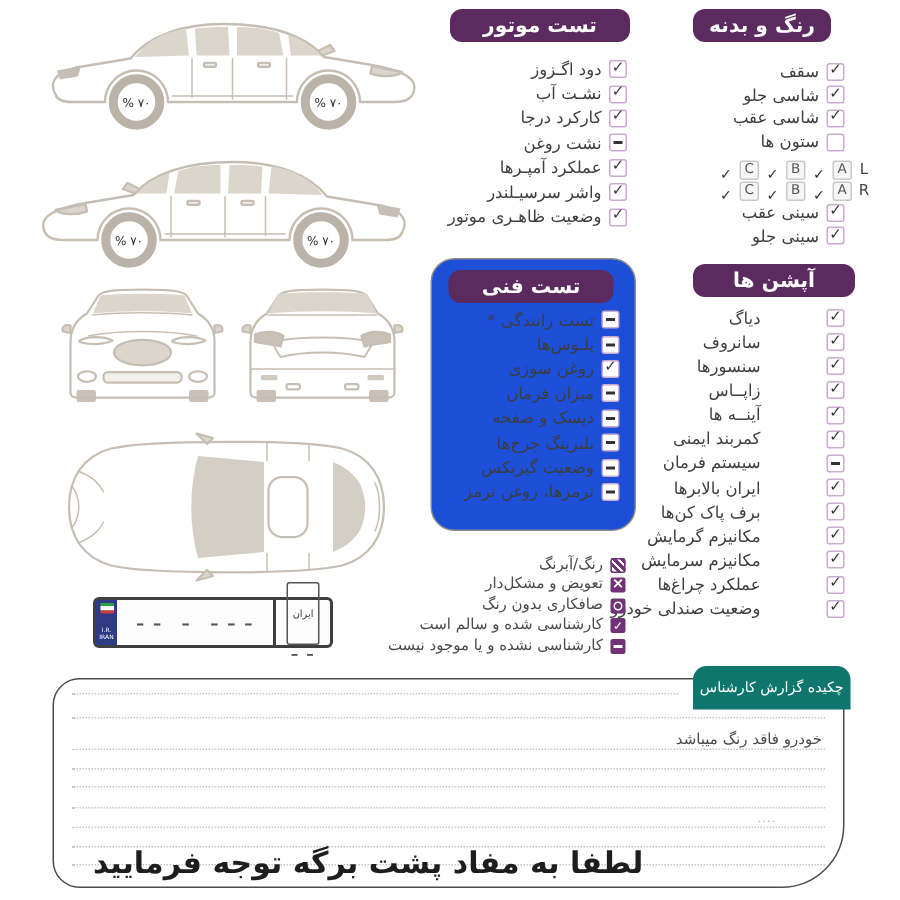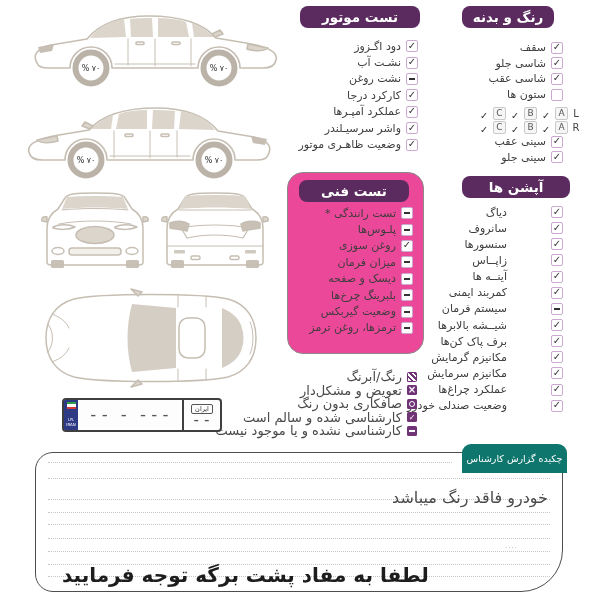--- a/index.html
+++ b/index.html
@@ -29,26 +29,26 @@
   
   .pillars{position:absolute;direction:ltr;}
   .prow{display:flex;align-items:center;gap:4px;height:14px;justify-content:flex-end;}
   .pmark{width:10px;text-align:center;}
   .pmark.st-checked::after{content:"✓";font-size:9.5px;font-weight:bold;color:#333;}
   .pbox{width:11px;height:11px;border:1px solid #c9c9c9;background:#f7f6f6;border-radius:2px;
         font-size:9px;color:#555;display:flex;align-items:center;justify-content:center;}
   .pside{font-size:10px;color:#444;width:8px;text-align:center;}
 
   
-  .techbox{position:absolute;border:1.5px solid #8b8b8b;border-radius:16px;background:#ec4899;}
+  .techbox{position:absolute;border:1.5px solid #8b8b8b;border-radius:16px;background:#1d4ed8;}
   .hdr-in{position:absolute;left:11px;top:7px;width:110px;}
 
   
   .legend .lrow{display:flex;align-items:center;gap:5px;height:13.5px;justify-content:flex-start;}
-  .llbl{font-size:13px;color:#4a4a4a;white-space:nowrap;line-height:1;}
+  .llbl{font-size:10px;color:#4a4a4a;white-space:nowrap;line-height:1;}
   .lg{width:10px;height:10px;border-radius:1.5px;background:#6f3376;position:relative;
       display:flex;align-items:center;justify-content:center;flex:0 0 auto;}
   .lg.hatch-icon{background:repeating-linear-gradient(45deg,#6f3376 0 2px,#ffffff 2px 3.6px);
       outline:1px solid #6f3376;outline-offset:-1px;}
   .lg.x-icon::after{content:"×";color:#fff;font-size:10px;font-weight:bold;margin-top:-1px;}
   .lg.circle-icon::after{content:"";width:4.5px;height:4.5px;border:1.3px solid #fff;border-radius:50%;}
   .lg.check-icon::after{content:"✓";color:#fff;font-size:8px;font-weight:bold;}
   .lg.dash-icon::after{content:"";width:6px;height:2px;background:#fff;}
 
   
@@ -57,30 +57,30 @@
   .plate .band{width:14px;background:#2f3a85;display:flex;flex-direction:column;align-items:center;
          justify-content:space-between;padding:2px 0;box-sizing:border-box;border-radius:1px 0 0 1px;}
   .flag{width:9px;height:7px;display:flex;flex-direction:column;}
   .flag i{flex:1;}
   .flag .g{background:#2e9e48;}.flag .w{background:#ffffff;}.flag .r{background:#d03a3a;}
   .band-label{color:#fff;font-size:4px;line-height:1.2;text-align:center;width:12px;}
   .plate .main{flex:1;display:flex;align-items:center;justify-content:space-evenly;}
   .pdash{font-size:11px;font-weight:bold;color:#555;letter-spacing:1px;white-space:nowrap;}
   .plate .region{width:36px;border-left:2px solid #3f3f3f;display:flex;flex-direction:column;
          align-items:center;justify-content:center;gap:1px;}
-  .region-label{border:1px solid #555;border-radius:2px;font-size:6.5px;color:#333;padding:0 3px;line-height:1.3;}
+  .region-label{border:1px solid #555;border-radius:2px;font-size:6.5px;color:#333;padding:16px 3px;line-height:1.3;}
 
   
   .sumbox{position:absolute;left:35px;top:452px;width:528px;height:140px;border:1.3px solid #4d4d4d;
           border-radius:18px 14px 42px 18px;background:#fff;box-sizing:border-box;}
   .tab{position:absolute;left:462px;top:444px;width:105px;height:29px;background:#0f766e;
        border-radius:9px 9px 0 0;display:flex;align-items:center;justify-content:center;z-index:2;}
   .tab span{color:#fff;font-size:9.5px;direction:rtl;}
   .dots{position:absolute;height:0;border-top:1.6px dotted #c6c6c6;}
-  .handnote{position:absolute;right:52px;top:488px;font-size:16px;color:#4a4a4a;direction:rtl;}
+  .handnote{position:absolute;right:52px;top:488px;font-size:10px;color:#4a4a4a;direction:rtl;}
   .straymark{position:absolute;left:505px;top:544px;font-size:7px;color:#999;letter-spacing:1px;}
   .footnote{position:absolute;left:62px;top:563px;font-size:20px;font-weight:bold;color:#1d1d1d;direction:rtl;}
 </style>
 </head>
 <body>
 
 <div class="sheet">
 
   <svg class="car" style="left:25px;top:6px;width:265px;height:90px" viewBox="0 0 265 90">
     <g stroke="#c6beb3" stroke-width="1.6" fill="none" stroke-linejoin="round" stroke-linecap="round">
@@ -267,21 +267,21 @@
         <span class="lbl">کمربند ایمنی</span>
       </div>
 
       <div class="row">
         <span class="cb st-dash"></span>
         <span class="lbl">سیستم فرمان</span>
       </div>
 
       <div class="row">
         <span class="cb st-checked"></span>
-        <span class="lbl">شیــشه بالابرها</span>
+        <span class="lbl">ایران بالابرها</span>
       </div>
 
       <div class="row">
         <span class="cb st-checked"></span>
         <span class="lbl">برف پاک کن‌ها</span>
       </div>
 
       <div class="row">
         <span class="cb st-checked"></span>
         <span class="lbl">مکانیزم گرمایش</span>
@@ -309,27 +309,27 @@
         <span class="cb st-checked"></span>
         <span class="lbl">دود اگـزوز</span>
       </div>
 
       <div class="row">
         <span class="cb st-checked"></span>
         <span class="lbl">نشـت آب</span>
       </div>
 
       <div class="row">
+        <span class="cb st-checked"></span>
+        <span class="lbl">کارکرد درجا</span>
+      </div>
+
+      <div class="row">
         <span class="cb st-dash"></span>
         <span class="lbl">نشت روغن</span>
-      </div>
-
-      <div class="row">
-        <span class="cb st-checked"></span>
-        <span class="lbl">کارکرد درجا</span>
       </div>
 
       <div class="row">
         <span class="cb st-checked"></span>
         <span class="lbl">عملکرد آمپـرها</span>
       </div>
 
       <div class="row">
         <span class="cb st-checked"></span>
         <span class="lbl">واشر سرسیـلندر</span>

